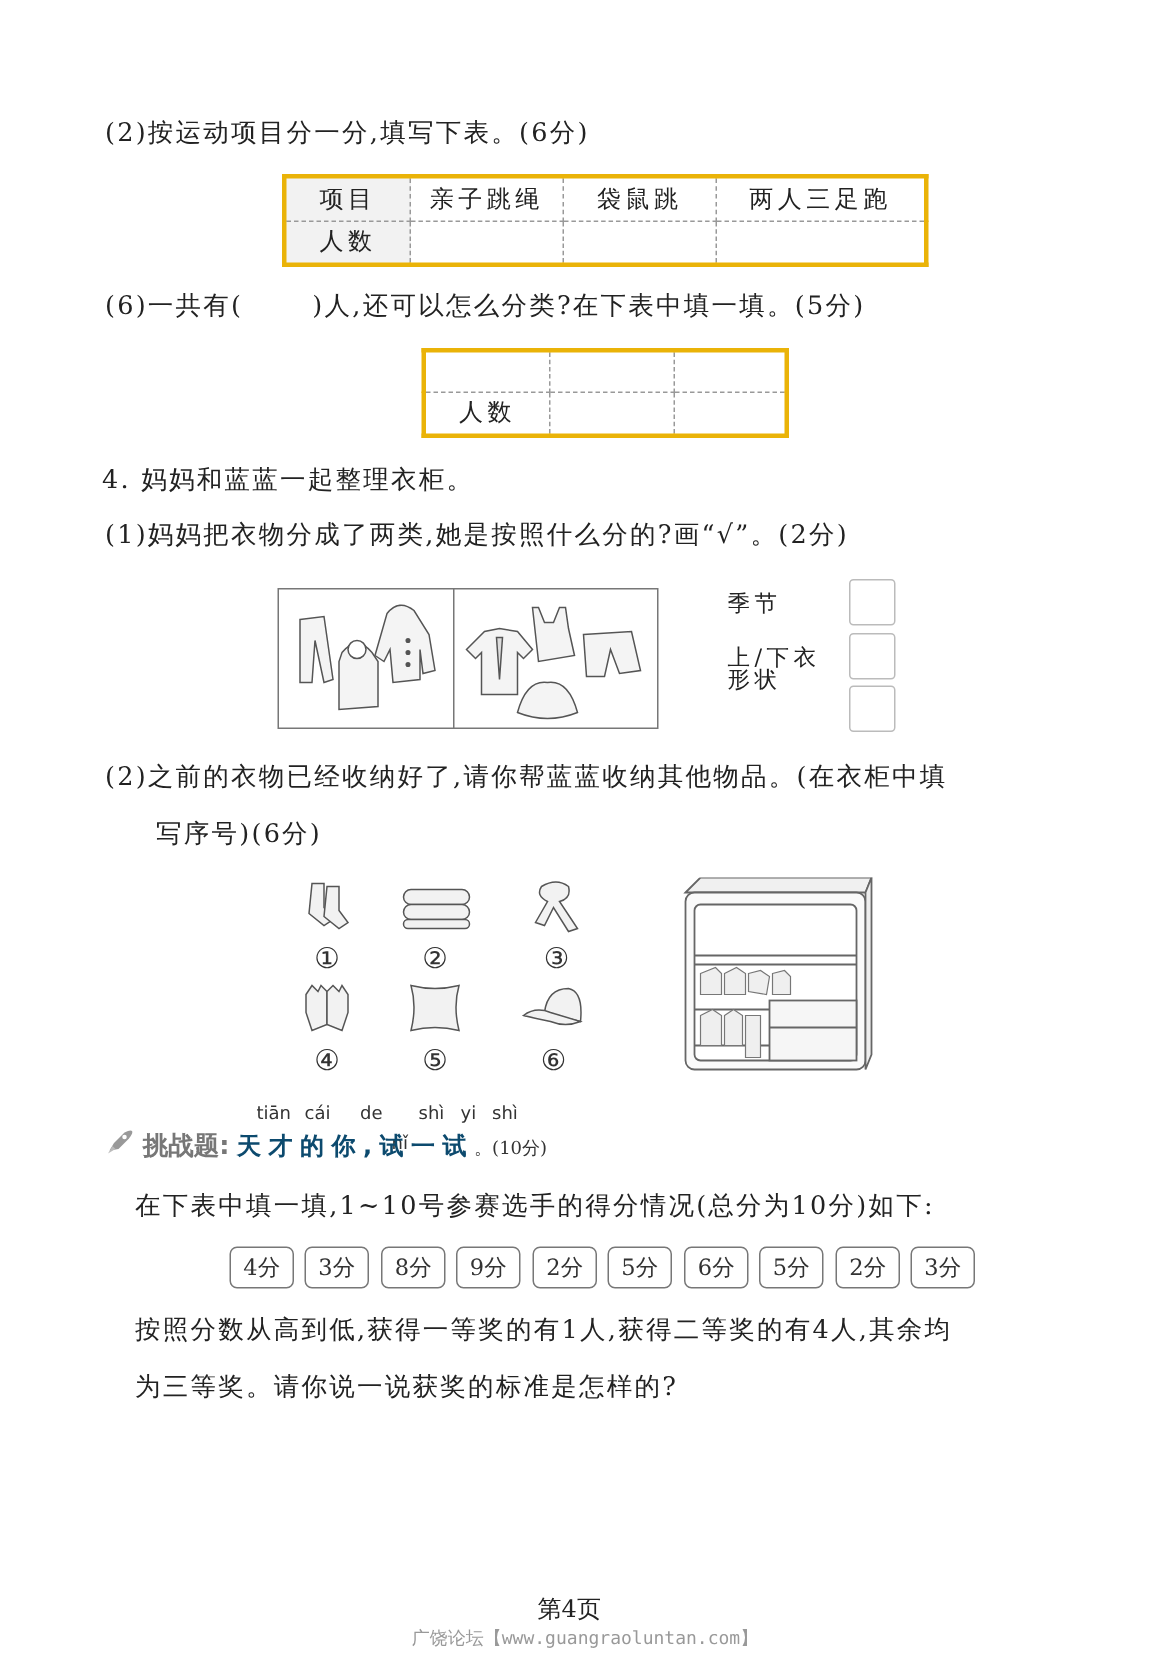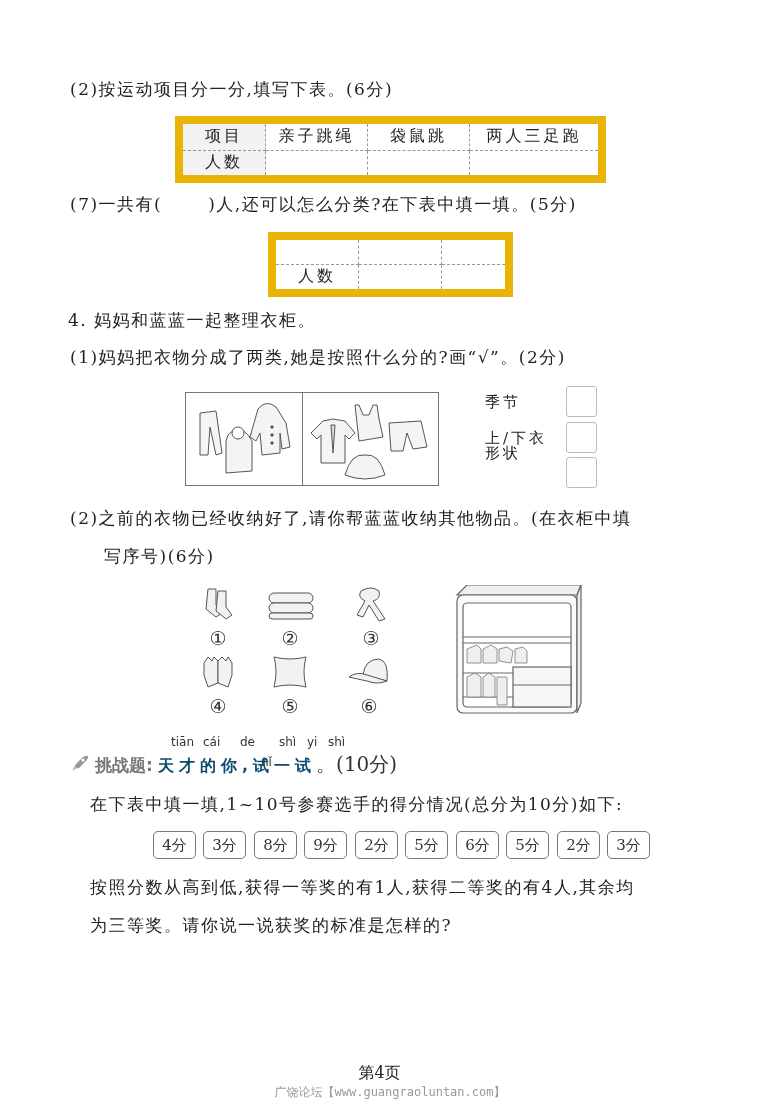--- a/index.html
+++ b/index.html
@@ -1,20 +1,20 @@
 <!DOCTYPE html>
 <html><head>
 <meta charset="utf-8">
 <style>
   html, body { margin:0; padding:0; background:#ffffff; }
   body { width:780px; height:1103px; position:relative; overflow:hidden;
          font-family:"DejaVu Serif","Liberation Serif",serif; color:#222; }
   .abs { position:absolute; }
   .line { font-size:17px; letter-spacing:1.5px; white-space:nowrap; line-height:22px; }
-  table.grid { position:absolute; border-collapse:collapse; border:8px solid #eab308; }
+  table.grid { position:absolute; border-collapse:collapse; border:3px solid #eab308;margin-left:13px; }
   table.grid td { border:1px dashed #999; text-align:center; font-size:16px; letter-spacing:3px; padding:0; }
   table.grid td.hdr { background:#f2f2f2; }
   .clothes-box { position:absolute; border:1.5px solid #777; background:#fff; }
   .cb { position:absolute; width:29px; height:29px; border:1.5px solid #bbb; border-radius:3px; background:#fff; }
   .opt-label { position:absolute; font-size:15px; letter-spacing:3px; }
   .item { position:absolute; width:50px; text-align:center; }
   .item .num { font-size:19px; color:#333; }
   .badge { position:absolute; width:41px; height:26px; border:1.3px solid #777; border-radius:5px;
            text-align:center; line-height:26px; font-size:15px; color:#333; }
   .pinyin { position:absolute; font-family:"DejaVu Sans","Liberation Sans",sans-serif; font-size:12px; color:#333; }
@@ -39,21 +39,21 @@
   <tr style="height:29px;">
     <td class="hdr">人数</td>
     <td></td>
     <td></td>
     <td></td>
   </tr>
 </tbody>
   </table>
 
 <div class="abs line" style="left:70px;top:193px;">
-  <span>(7)一共有(</span><span style="display:inline-block;width:46px;"></span><span>)人,还可以怎么分类?在下表中填一填。(5分)</span>
+  <span>(6)一共有(</span><span style="display:inline-block;width:46px;"></span><span>)人,还可以怎么分类?在下表中填一填。(5分)</span>
 </div>
 
 <table class="grid" style="left:268px;top:232px;width:245px;height:57px;">
   <tbody>
       <tr style="height:28px;">
     <td style="width:82px;"></td>
     <td style="width:82px;"></td>
     <td></td>
   </tr>
   <tr style="height:29px;">
@@ -190,21 +190,21 @@
 
 <div class="abs" style="left:70px;top:752px;white-space:nowrap;line-height:24px;">
   <span style="display:inline-block;vertical-align:middle;">
     <svg width="20" height="18" viewBox="0 0 20 18">
         <path d="M3 15 L6 10 L13 3 Q17 1 18 2 Q19 3 16 7 L9 14 Z" fill="#999"></path>
         <path d="M2 17 L5 12 L7 14 Z" fill="#bbb"></path>
         <circle cx="13" cy="6" r="1.5" fill="#fff"></circle>
       </svg>
   </span>
   <span class="challenge-label">挑战题:</span>
-  <span class="genius"><span>天</span><span>才</span><span>的</span><span>你</span><span>,试</span><span>一</span><span>试</span></span><span style="font-size:20px;color:#333;">。(10分)</span>
+  <span class="genius"><span>天</span><span>才</span><span>的</span><span>你</span><span>,试</span><span>一</span><span>试</span></span><span style="font-size:12px;color:#333;">。(10分)</span>
 </div>
 
 <div class="abs line" style="left:90px;top:793px;">在下表中填一填,1~10号参赛选手的得分情况(总分为10分)如下:</div>
 
 <div class="badge" style="left:153px;top:831px;">4分</div>
 <div class="badge" style="left:203px;top:831px;">3分</div>
 <div class="badge" style="left:254px;top:831px;">8分</div>
 <div class="badge" style="left:304px;top:831px;">9分</div>
 <div class="badge" style="left:355px;top:831px;">2分</div>
 <div class="badge" style="left:405px;top:831px;">5分</div>

